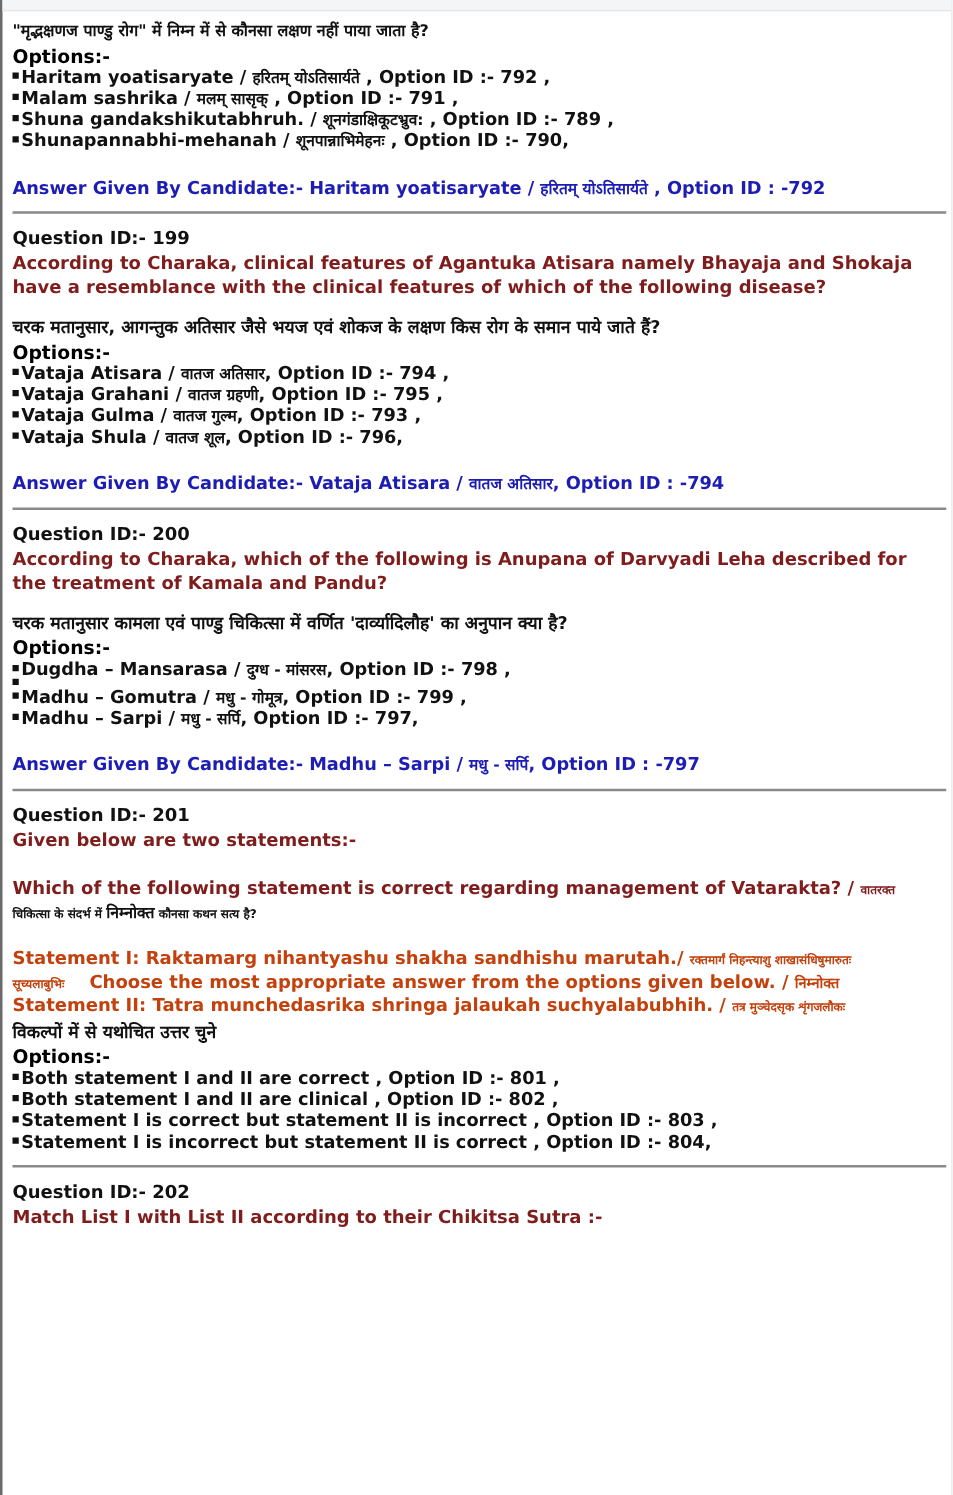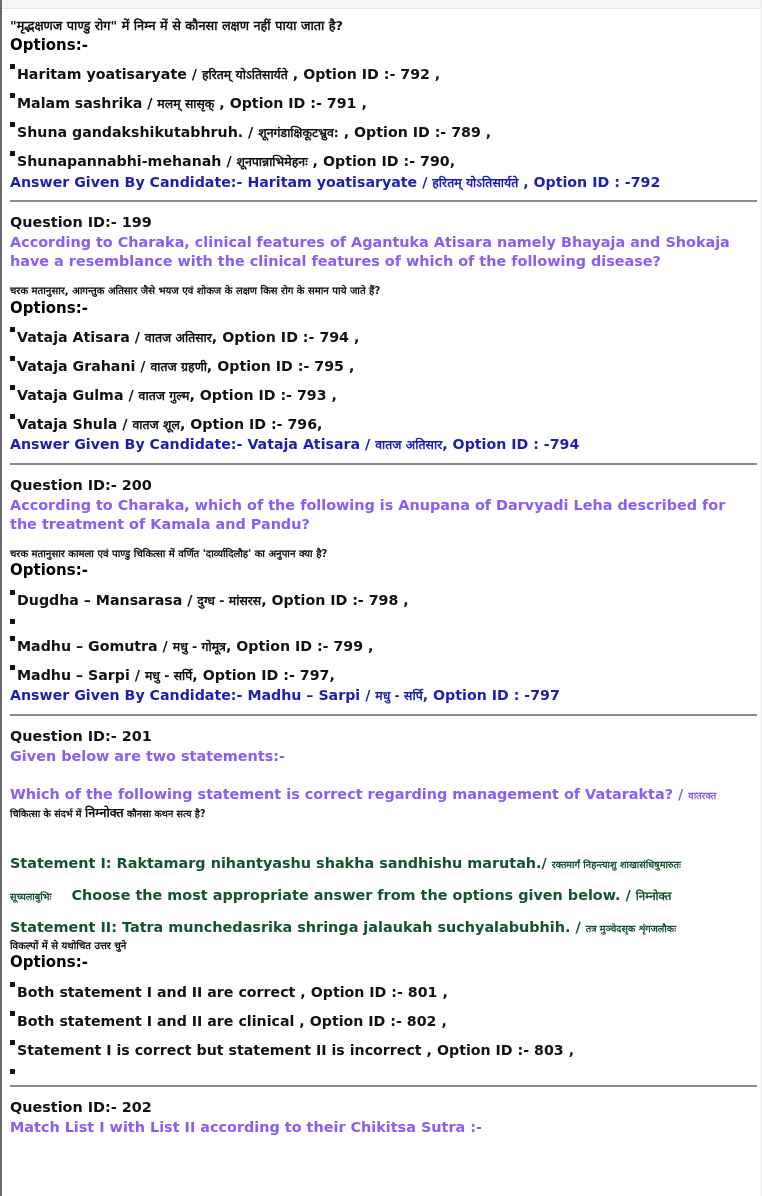--- a/index.html
+++ b/index.html
@@ -47,22 +47,21 @@
   }
   .options-label {
     font-weight: bold;
     font-size: 15px;
     color: #000000;
     line-height: 1.25;
     margin-top: 1px;
   }
   .opt-row {
     display: flex;
-    align-items: flex-start;
-    margin-top: 12px;
+    align-items: center;
     font-weight: bold;
     font-size: 14.2px;
     color: #111111;
     line-height: 1.2;
   }
   .opt-row .bullet {
     display: inline-block;
     width: 5px;
     height: 5px;
     background: #111111;
@@ -70,58 +69,57 @@
     flex: 0 0 auto;
     position: relative;
     top: -2px;
   }
   .opt-text { white-space: nowrap; }
   .opt-text .hi-in {
     font-size: 12.4px;
     font-weight: bold;
   }
   .answer {
-    margin-top: 3px;
+    margin-top: 20px;
     font-weight: bold;
     font-size: 14.2px;
     color: #1d1db4;
     line-height: 1.25;
     white-space: nowrap;
   }
   .answer .hi-in {
     font-size: 12.4px;
   }
   .qid {
     font-weight: bold;
     font-size: 14.4px;
     color: #111111;
     line-height: 1.3;
   }
   .qtext {
     font-weight: bold;
     font-size: 14.4px;
-    color: #8b5cf6;
+    color: #7f1d1d;
     line-height: 1.32;
     margin-top: 1px;
   }
   .spacer-sm { height: 12px; }
   .spacer-md { height: 18px; }
   .hi-line {
     font-weight: bold;
-    font-size: 10px;
+    font-size: 14px;
     color: #111111;
     line-height: 1.25;
     margin-top: 2px;
   }
   .stmt {
     font-weight: bold;
     font-size: 14.4px;
-    color: #14532d;
+    color: #c2410c;
     line-height: 1.34;
-    margin-top: 13px;
   }
   .inline-hi {
     font-size: 9.6px;
     font-weight: bold;
   }
   .inline-hi-md {
     font-size: 11.6px;
     font-weight: bold;
   }
   .first-line {
@@ -247,20 +245,21 @@
     <div class="opt-row">
       <span class="bullet"></span>
       <span class="opt-text"><span>Both statement I and II are clinical</span><span> , </span><span>Option ID :-</span> <span>802</span><span> ,</span></span>
     </div>
     <div class="opt-row">
       <span class="bullet"></span>
       <span class="opt-text"><span>Statement I is correct but statement II is incorrect</span><span> , </span><span>Option ID :-</span> <span>803</span><span> ,</span></span>
     </div>
     <div class="opt-row">
       <span class="bullet"></span>
+      <span class="opt-text"><span>Statement I is incorrect but statement II is correct</span><span> , </span><span>Option ID :-</span> <span>804</span><span>,</span></span>
     </div>
 
   </div>
 
   <hr class="hr">
 
   <div class="q-block">
     <div class="qid"><span>Question ID:-</span> <span>202</span></div>
     <div class="qtext">Match List I with List II according to their Chikitsa Sutra :-</div>
   </div>

